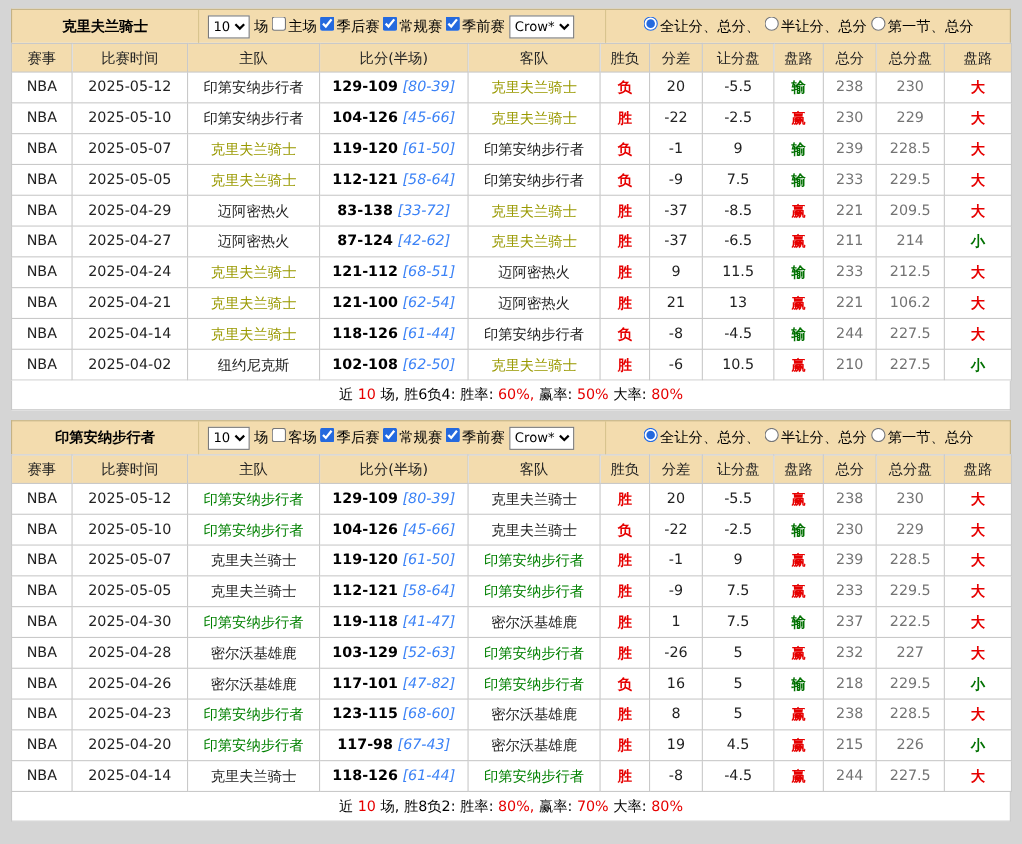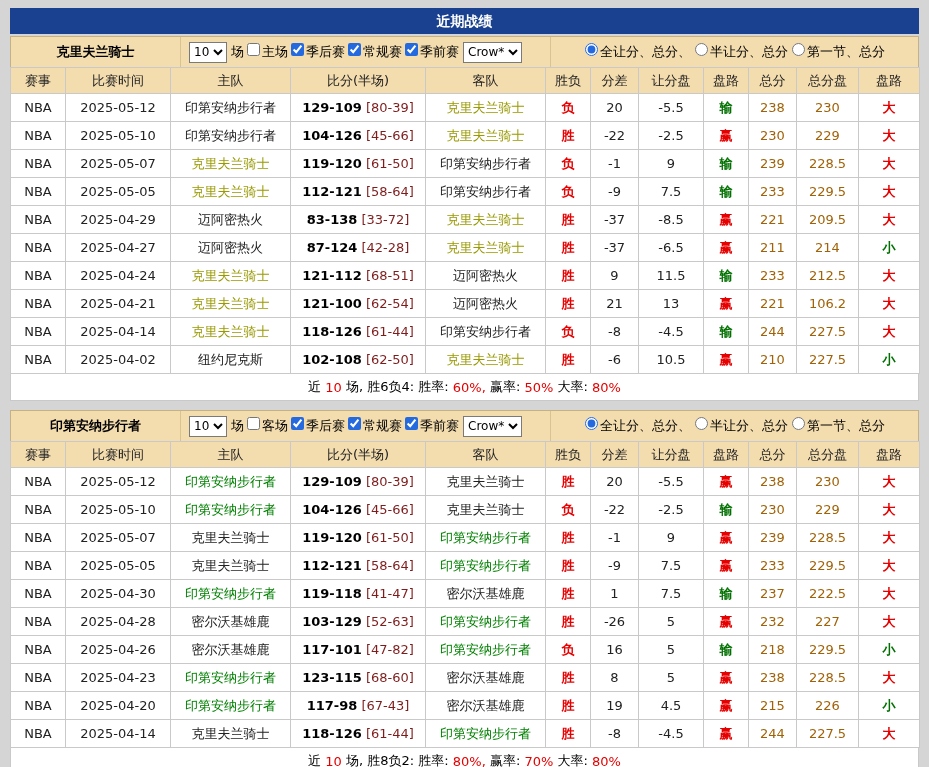--- a/index.html
+++ b/index.html
@@ -44,31 +44,30 @@
   th { background: #f3dcae; height: 26px; font-weight: normal; color: #222; }
   th, td { border: 1px solid #c9c9c9; text-align: center; font-size: 13px; overflow: hidden; white-space: nowrap; }
   td { height: 28px; color: #222; }
   .summary {
     height: 27px; display: flex; align-items: center; justify-content: center;
     background: #fff; border: 1px solid #c9c9c9; border-top: none; font-size: 13px;
   }
   .summary span { white-space: pre; }
   .red   { color: #e60000; }
   .green { color: #007000; }
-  .blue  { color: #a16207; }
+  .blue  { color: #737373; }
   .bold  { font-weight: bold; }
   .score { font-weight: bold; color: #000; }
-  .half  { color: #7f1d1d; }
+  .half  { color: #3b82f6; font-style: italic; }
 </style>
 </head>
 <body>
 
 <div class="page">
 
-  <div class="title-bar">近期战绩</div>
 
   <div class="section">
     <div class="control-bar">
       <div class="team-cell">克里夫兰骑士</div>
       <div class="controls">
         <select>
           <option>10</option>
         </select>
         <span>场</span>
         <label class="chk">
@@ -205,21 +204,21 @@
             <td><span>-8.5</span></td>
             <td><span class="red bold">赢</span></td>
             <td><span class="blue">221</span></td>
             <td><span class="blue">209.5</span></td>
             <td><span class="red bold">大</span></td>
           </tr>
           <tr>
             <td><span>NBA</span></td>
             <td><span>2025-04-27</span></td>
             <td><span>迈阿密热火</span></td>
-            <td><span class="score">87-124</span><span class="half"> [42-28]</span></td>
+            <td><span class="score">87-124</span><span class="half"> [42-62]</span></td>
             <td><span style="color: rgb(153, 153, 0);">克里夫兰骑士</span></td>
             <td><span class="red bold">胜</span></td>
             <td><span>-37</span></td>
             <td><span>-6.5</span></td>
             <td><span class="red bold">赢</span></td>
             <td><span class="blue">211</span></td>
             <td><span class="blue">214</span></td>
             <td><span class="green bold">小</span></td>
           </tr>
           <tr>

